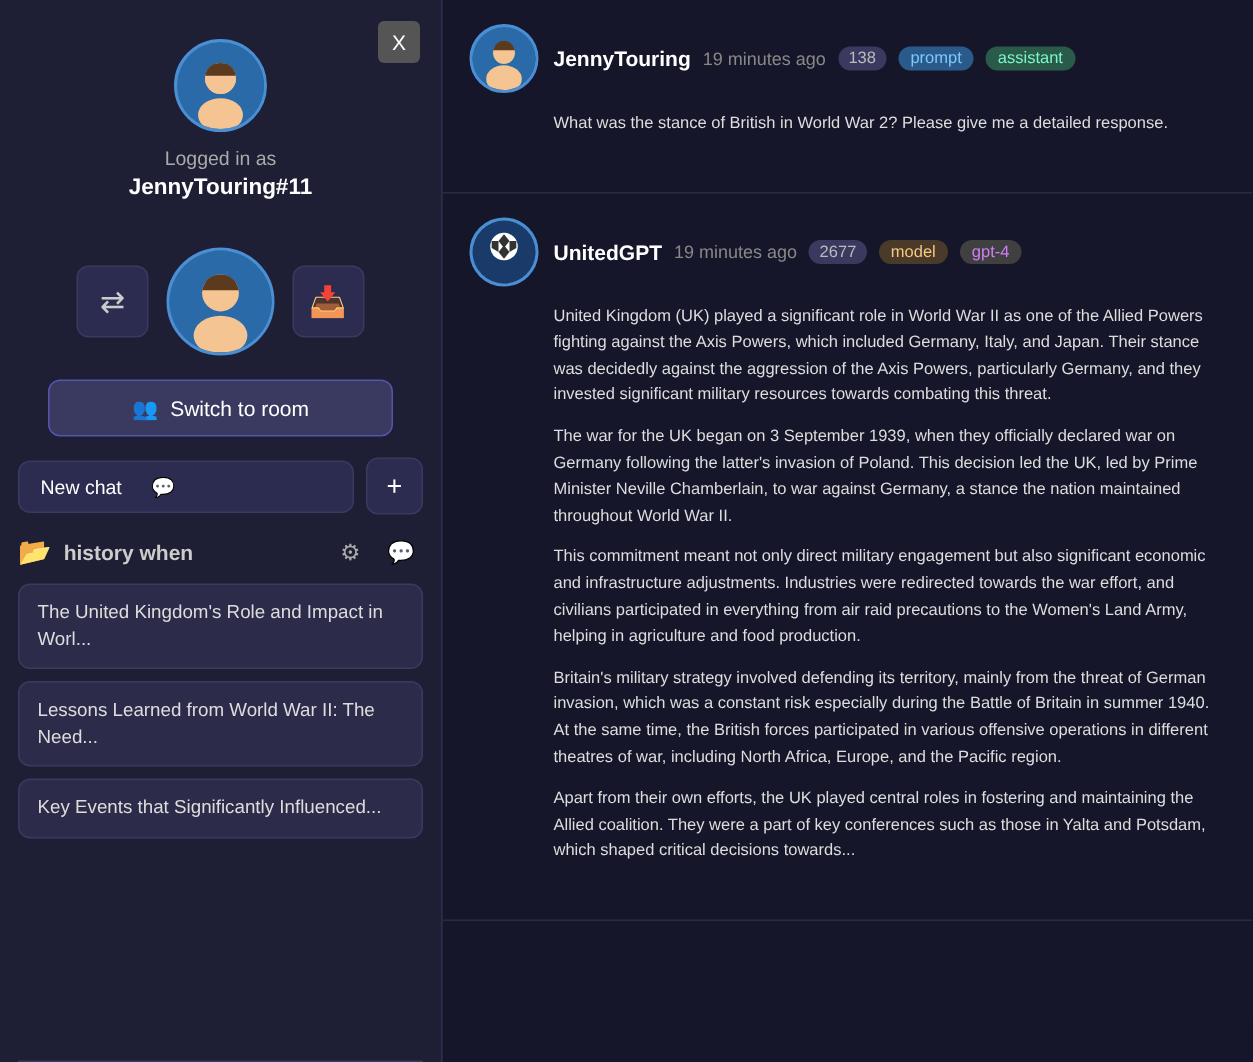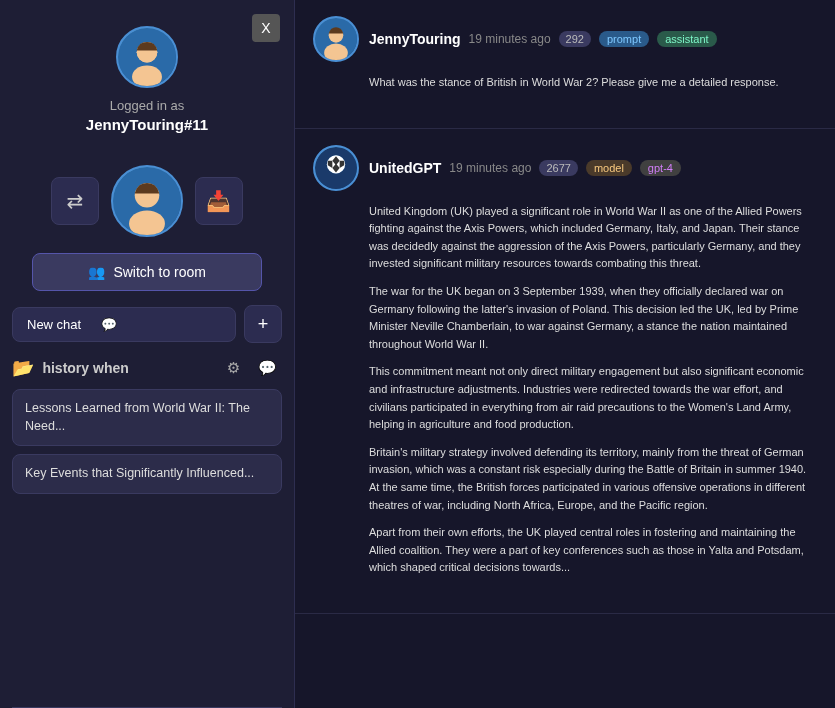--- a/index.html
+++ b/index.html
@@ -385,20 +385,21 @@
   </div>
 
   <div class="history-section">
     <div class="history-header">
       <span class="history-folder-icon">📂</span>
       <span class="history-title">history when</span>
       <button class="history-gear-btn">⚙</button>
       <button class="history-chat-btn">💬</button>
     </div>
 
+    <div class="history-item">The United Kingdom's Role and Impact in Worl...</div>
     <div class="history-item">Lessons Learned from World War II: The Need...</div>
     <div class="history-item">Key Events that Significantly Influenced...</div>
   </div>
 
   <div class="sidebar-bottom-line"></div>
 </div>
 
 <div id="main">
 
   <div class="message-block">
@@ -407,21 +408,21 @@
         <svg class="avatar-svg" viewBox="0 0 46 46">
           <circle cx="23" cy="23" r="23" fill="#2a6aa8"></circle>
           <circle cx="23" cy="19" r="8" fill="#f4c592"></circle>
           <ellipse cx="23" cy="38" rx="13" ry="10" fill="#f4c592"></ellipse>
           <path d="M15,17 Q17,10 23,10 Q29,10 31,17" fill="#5c3a1e"></path>
         </svg>
       </div>
       <div class="msg-meta">
         <span class="msg-username">JennyTouring</span>
         <span class="msg-time">19 minutes ago</span>
-        <span class="msg-token-badge">292</span>
+        <span class="msg-token-badge">138</span>
         <span class="msg-tag-prompt">prompt</span>
         <span class="msg-tag-assistant">assistant</span>
       </div>
     </div>
     <div class="msg-content">
       <p>What was the stance of British in World War 2? Please give me a detailed response.</p>
     </div>
   </div>
 
   <div class="message-block">

